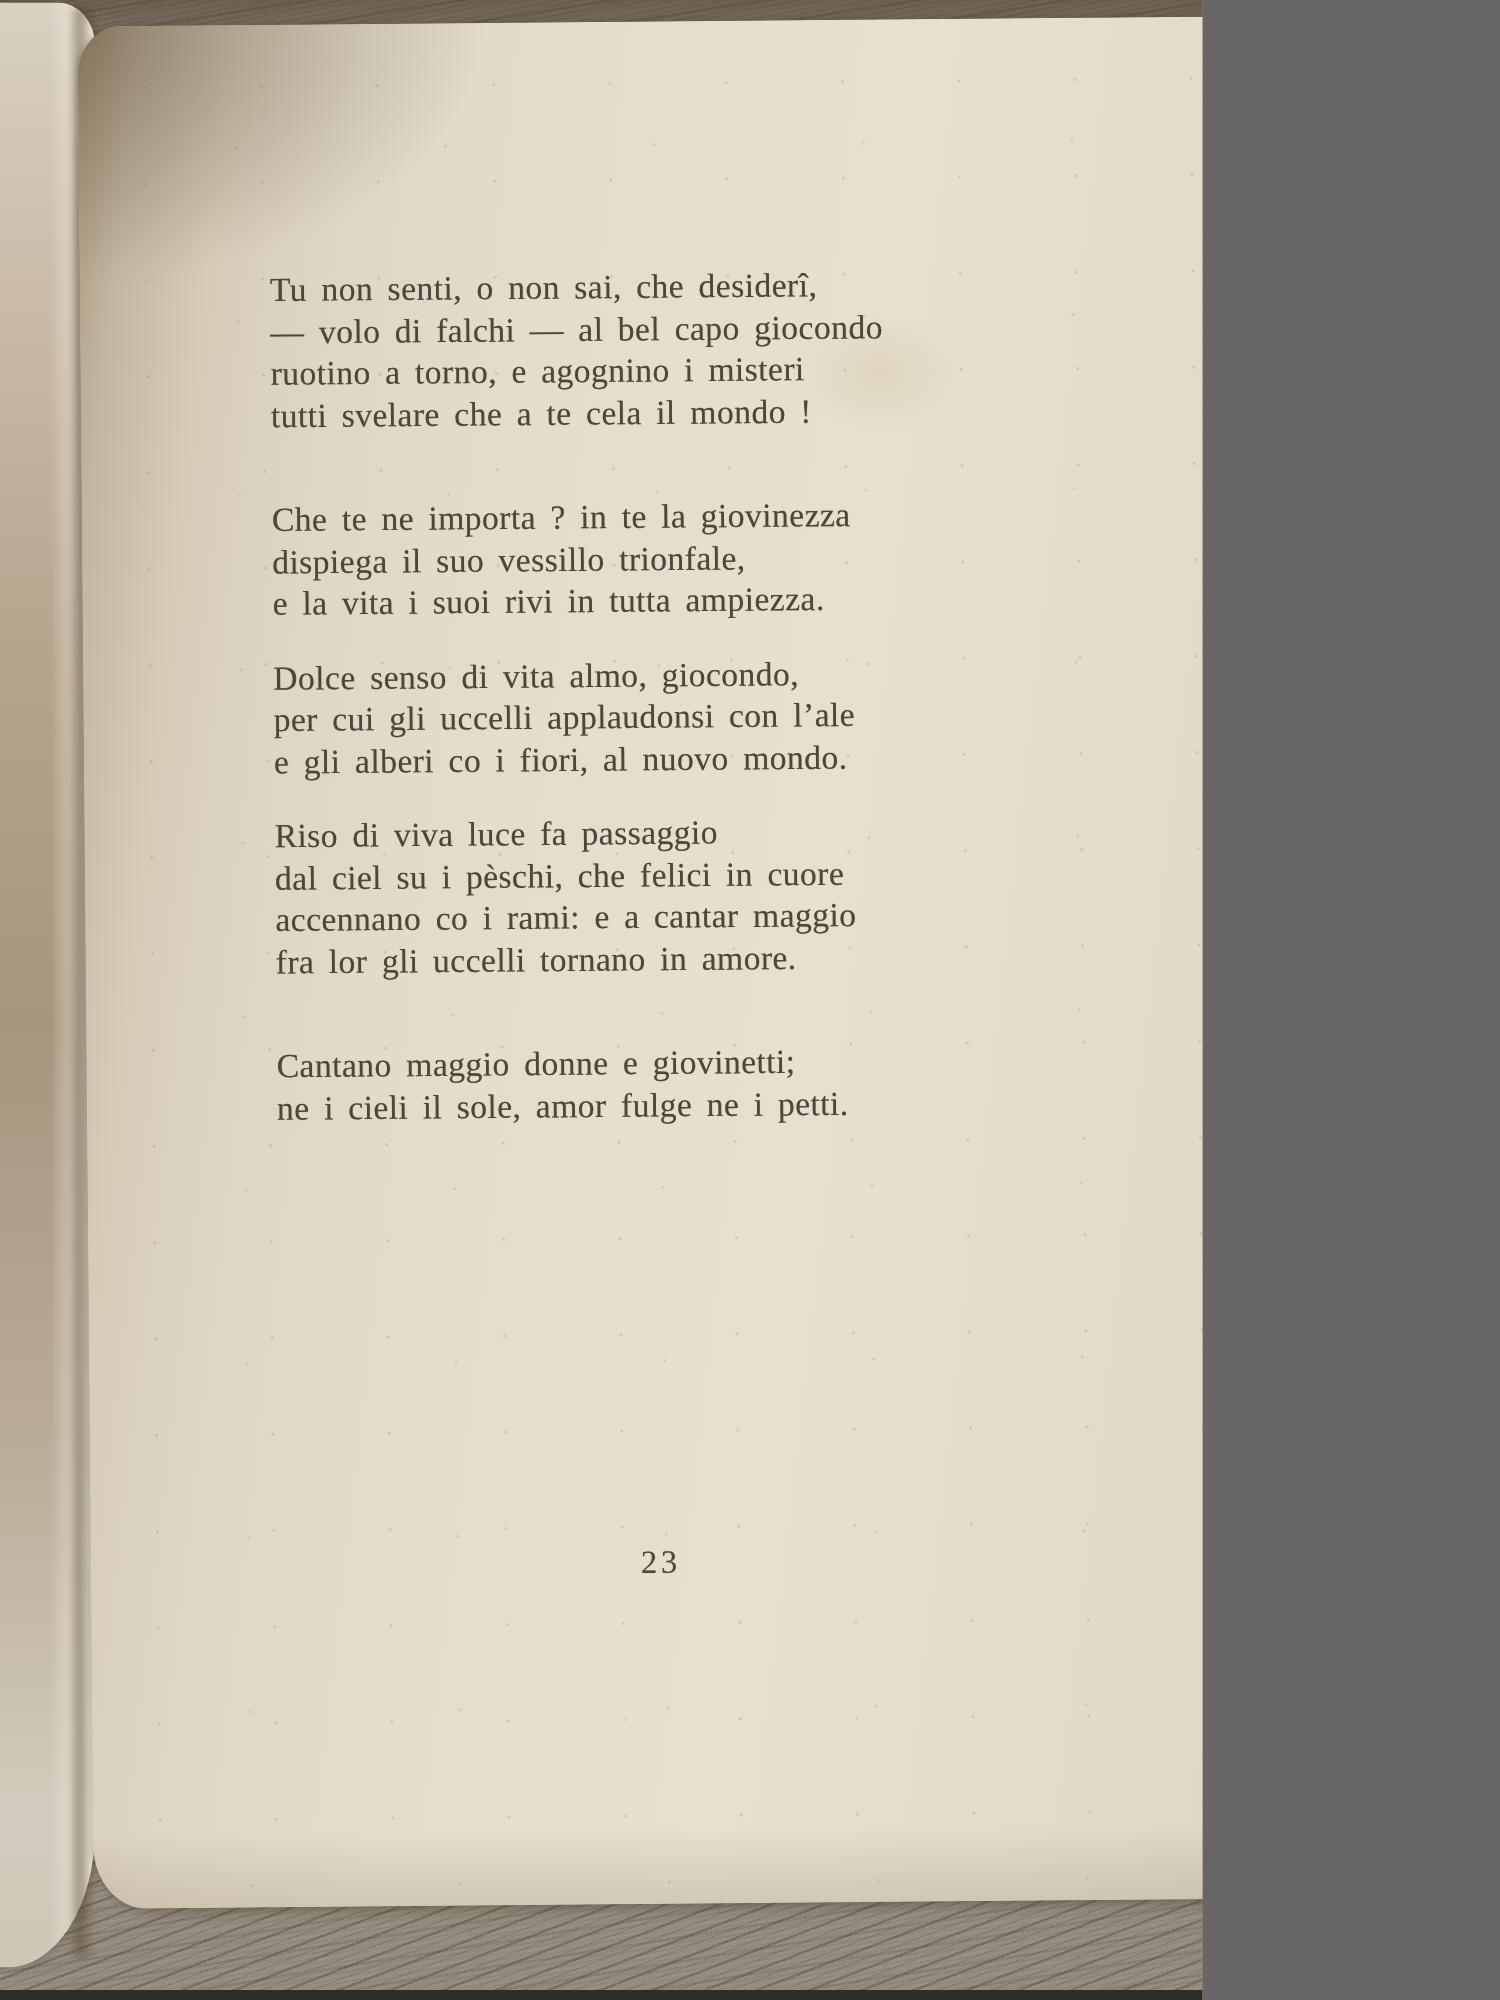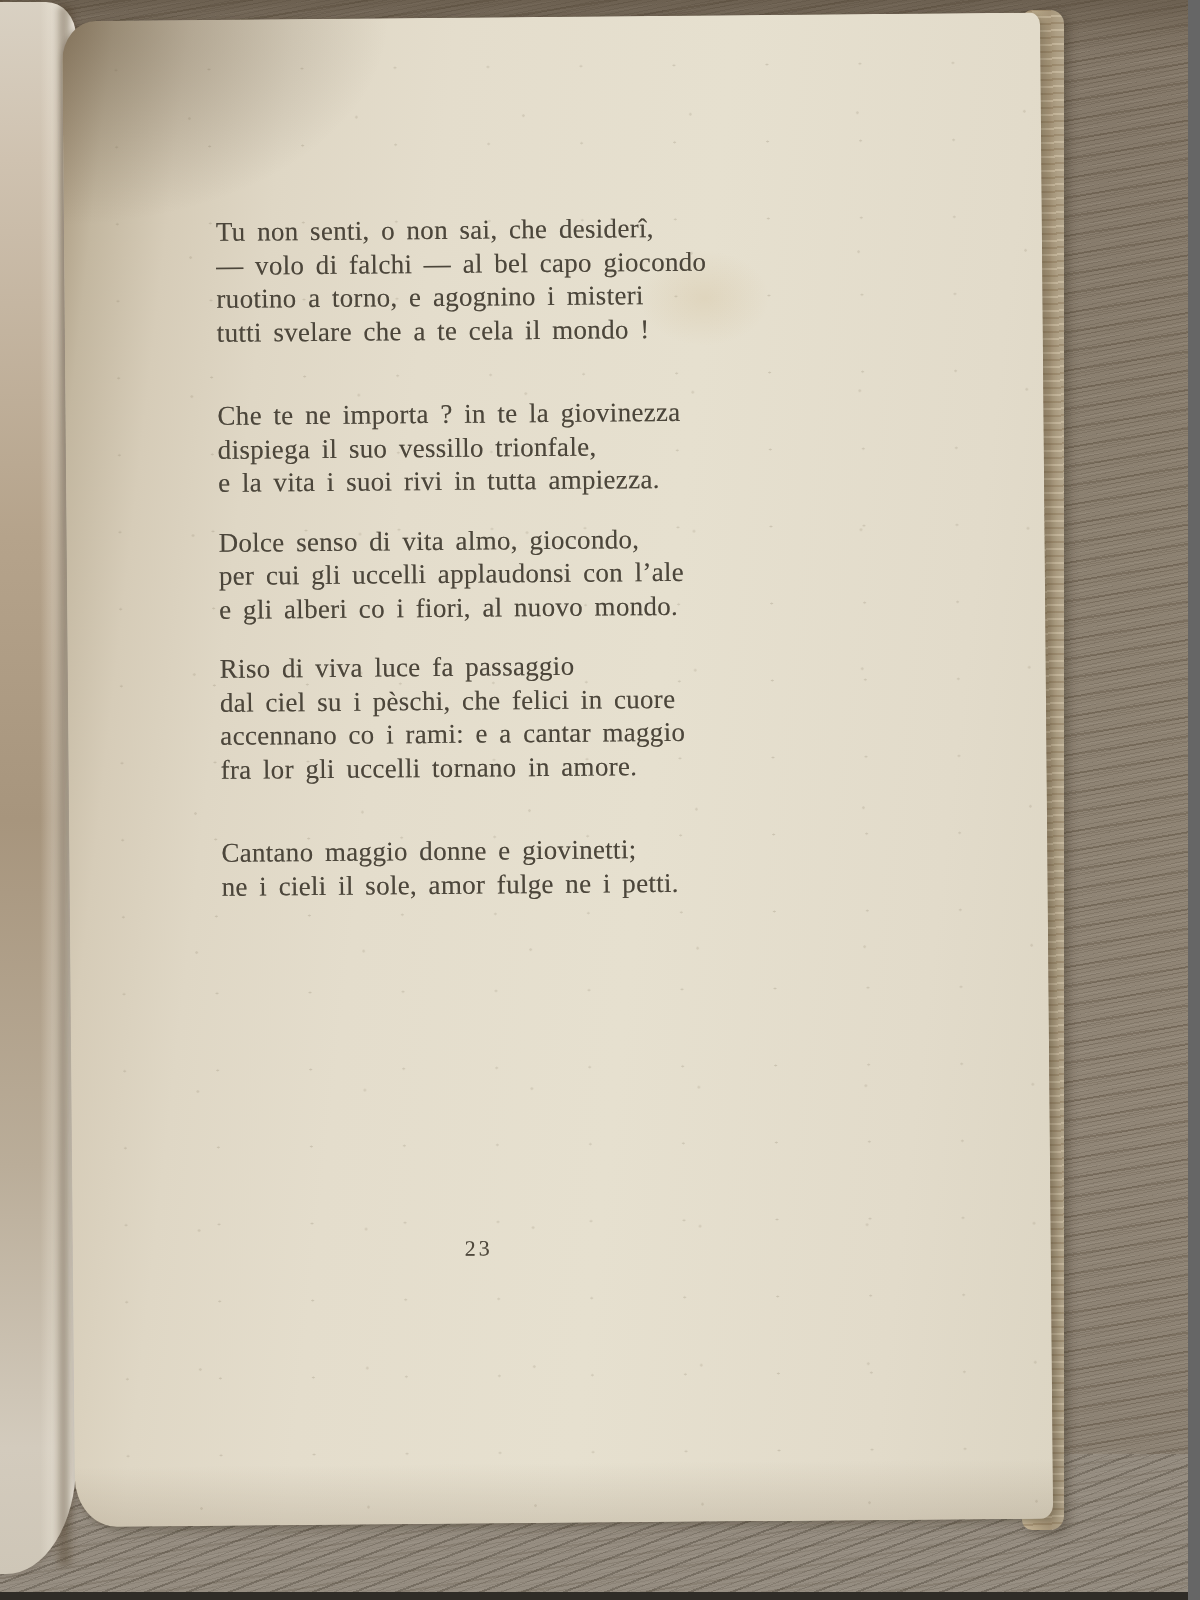--- a/index.html
+++ b/index.html
@@ -1,17 +1,17 @@
 <!DOCTYPE html>
 <html><head>
 <meta charset="utf-8">
 <style>
   html,body{margin:0;padding:0;background:#666;}
   #canvas{
-    position:relative;width:1188px;height:1600px;overflow:hidden;
+    position:relative;width:962px;height:1600px;overflow:hidden;
     background-color:#8e8373;
     background-image:
       repeating-linear-gradient(171deg,
         rgba(78,65,48,0.30) 0px 2px, rgba(0,0,0,0) 2px 5px,
         rgba(78,65,48,0.16) 5px 6px, rgba(0,0,0,0) 6px 11px,
         rgba(205,198,185,0.10) 11px 12px, rgba(0,0,0,0) 12px 19px),
       repeating-linear-gradient(168deg, rgba(60,50,38,0.16) 0 1px, rgba(0,0,0,0) 1px 4px),
       linear-gradient(178deg,#837768 0%, #8d8272 35%, #918677 70%, #8b8173 100%);
   }
   .wood-top{
@@ -71,23 +71,23 @@
     font-family:"Liberation Serif","DejaVu Serif",serif;
     font-size:27px;line-height:33.5px;color:#4c463b;
     letter-spacing:0.3px;word-spacing:4.5px;
     text-shadow:0 0 0.6px rgba(76,70,59,0.45);
   }
   .stanza{margin:0;}
   .gap-big{margin-bottom:50px;}
   .gap-small{margin-bottom:26px;}
   .line{white-space:nowrap;}
   .page-number{
-    position:absolute;left:392px;top:1218px;width:80px;text-align:left;
+    position:absolute;left:392px;top:1218px;width:80px;text-align:right;
     font-family:"Liberation Serif","DejaVu Serif",serif;
-    font-size:22px;color:#50493d;letter-spacing:3px;
+    font-size:26px;color:#50493d;letter-spacing:3px;
     text-shadow:0 0 0.6px rgba(76,70,59,0.45);
   }
   .photo-bottom-edge{
     position:absolute;left:0;bottom:0;width:100%;height:8px;z-index:9;background:#2f2c27;
   }
 </style>
 </head>
 <body>
 
 <div id="canvas">

